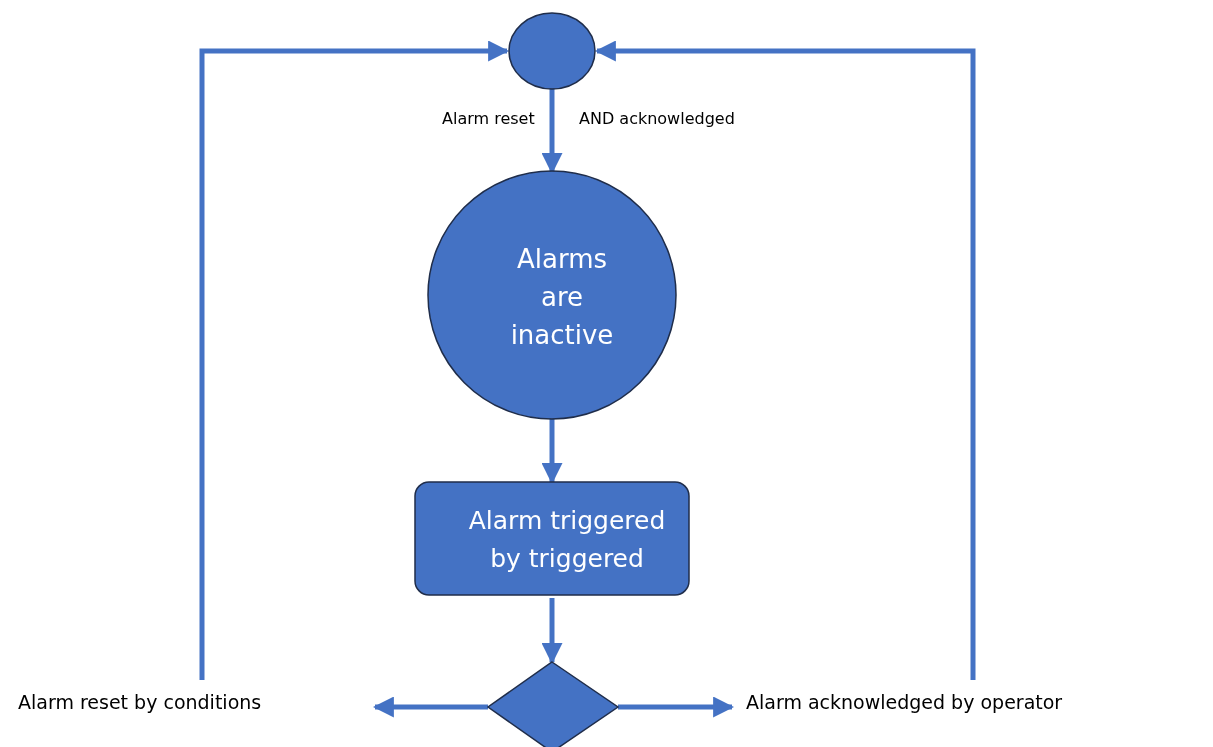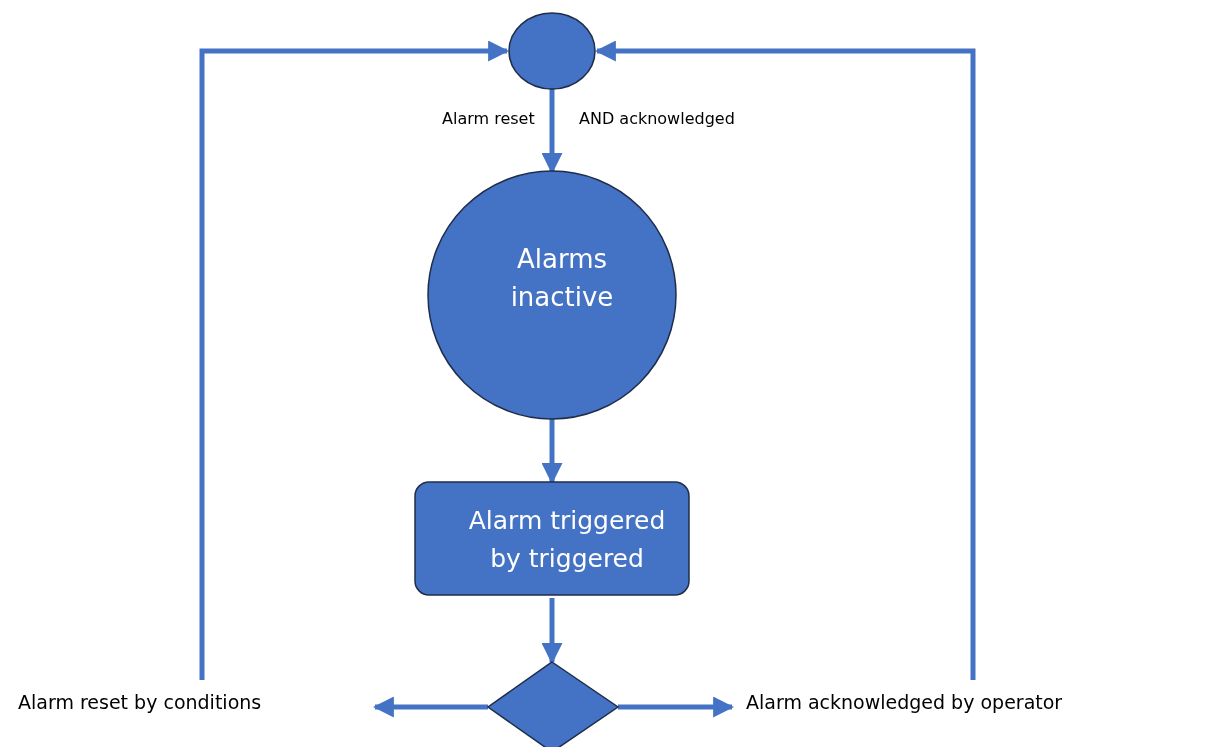--- a/index.html
+++ b/index.html
@@ -71,20 +71,21 @@
   <rect x="415" y="482" width="274" height="113" rx="14" ry="14" fill="#4472C4" stroke="#1F2D4A" stroke-width="1.5"></rect>
 
   <polygon points="552,662 618,707 552,752 488,707" fill="#4472C4" stroke="#1F2D4A" stroke-width="1.5"></polygon>
 </svg>
 
 <div class="label small-label" style="left:442px; top:109px;">Alarm reset</div>
 <div class="label small-label" style="left:560px; top:109px;margin-left:19px;">AND acknowledged</div>
 
 <div class="node-text" style="left:462px; top:240px; width:200px; font-size:26px; line-height:38px;">
   <div>Alarms</div>
+  <div>are</div>
   <div>inactive</div>
 </div>
 
 <div class="node-text" style="left:415px; top:502px; width:304px; font-size:25px; line-height:38px;">
   <div>Alarm triggered</div>
   <div>by triggered</div>
 </div>
 
 <div class="label big-label" style="left:18px; top:691px;">Alarm reset by conditions</div>
 <div class="label big-label" style="left:746px; top:691px;text-align:center;">Alarm acknowledged by operator</div>

